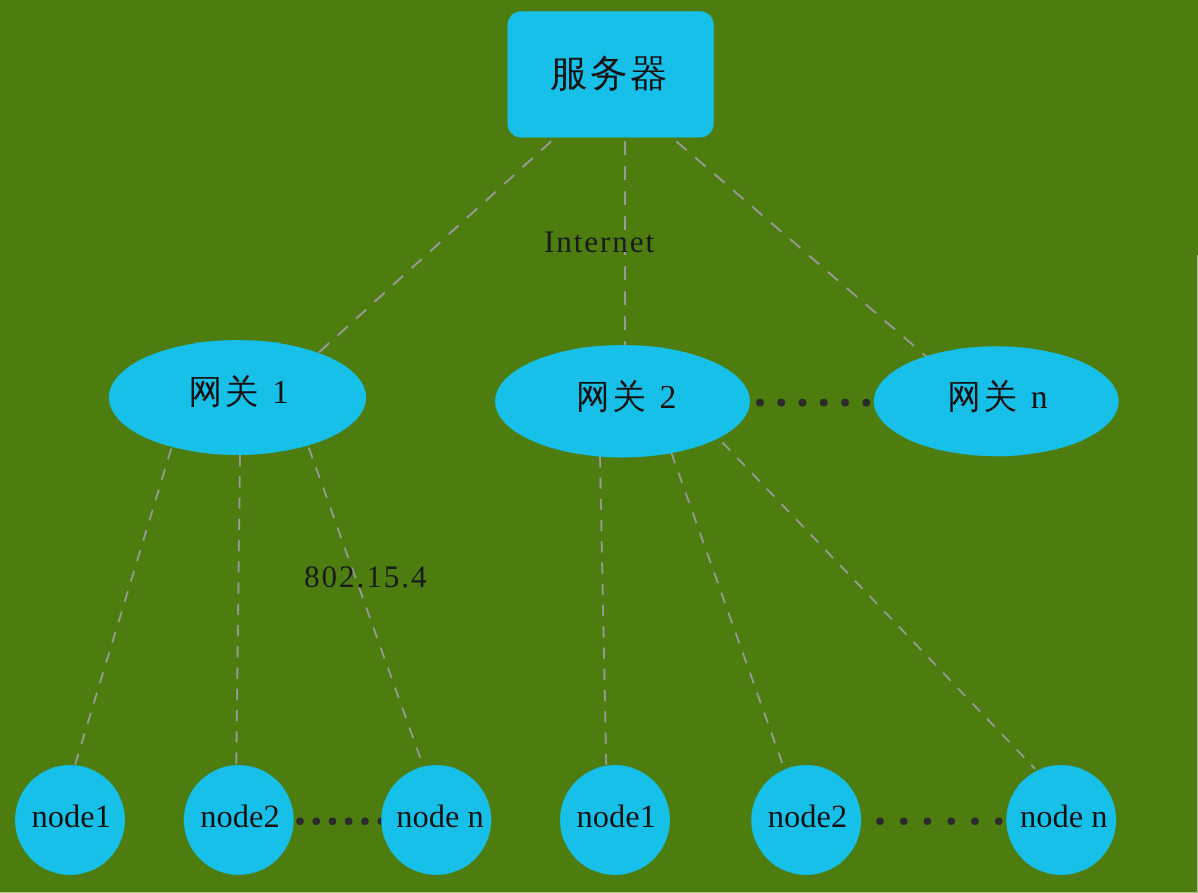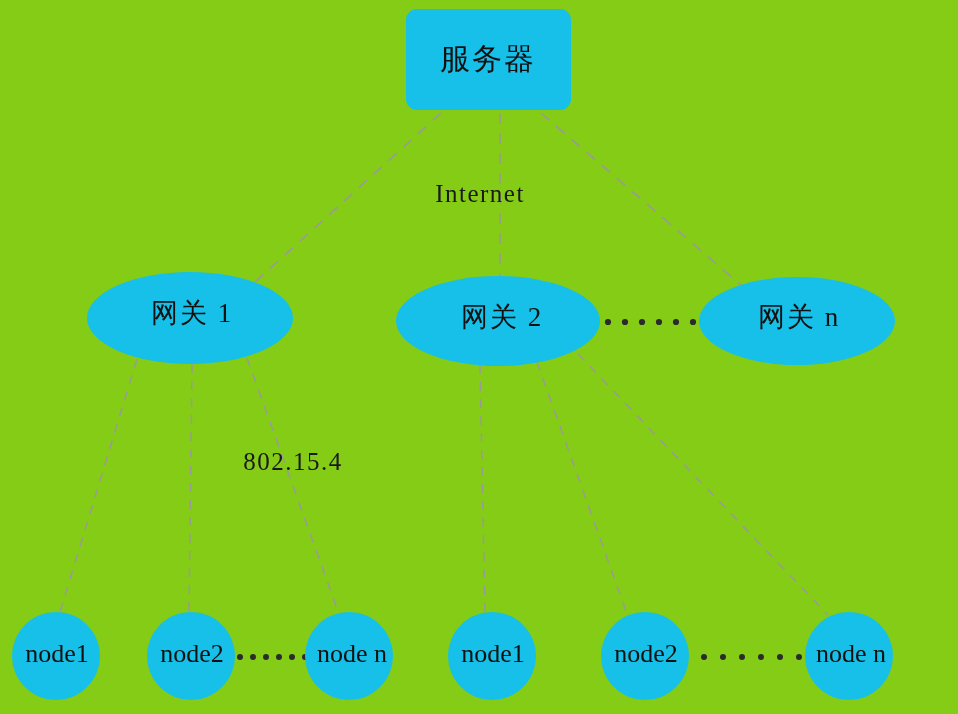--- a/index.html
+++ b/index.html
@@ -11,21 +11,21 @@
   body {
     width: 958px;
     height: 714px;
     overflow: hidden;
     font-family: "Liberation Serif", "DejaVu Serif", serif;
   }
   #diagram-root {
     position: relative;
     width: 958px;
     height: 714px;
-    background: #84cc16;
+    background: #4d7c0f;
   }
   svg.canvas {
     position: absolute;
     top: 0;
     left: 0;
     width: 958px;
     height: 714px;
     display: block;
   }
   .node-shape {

